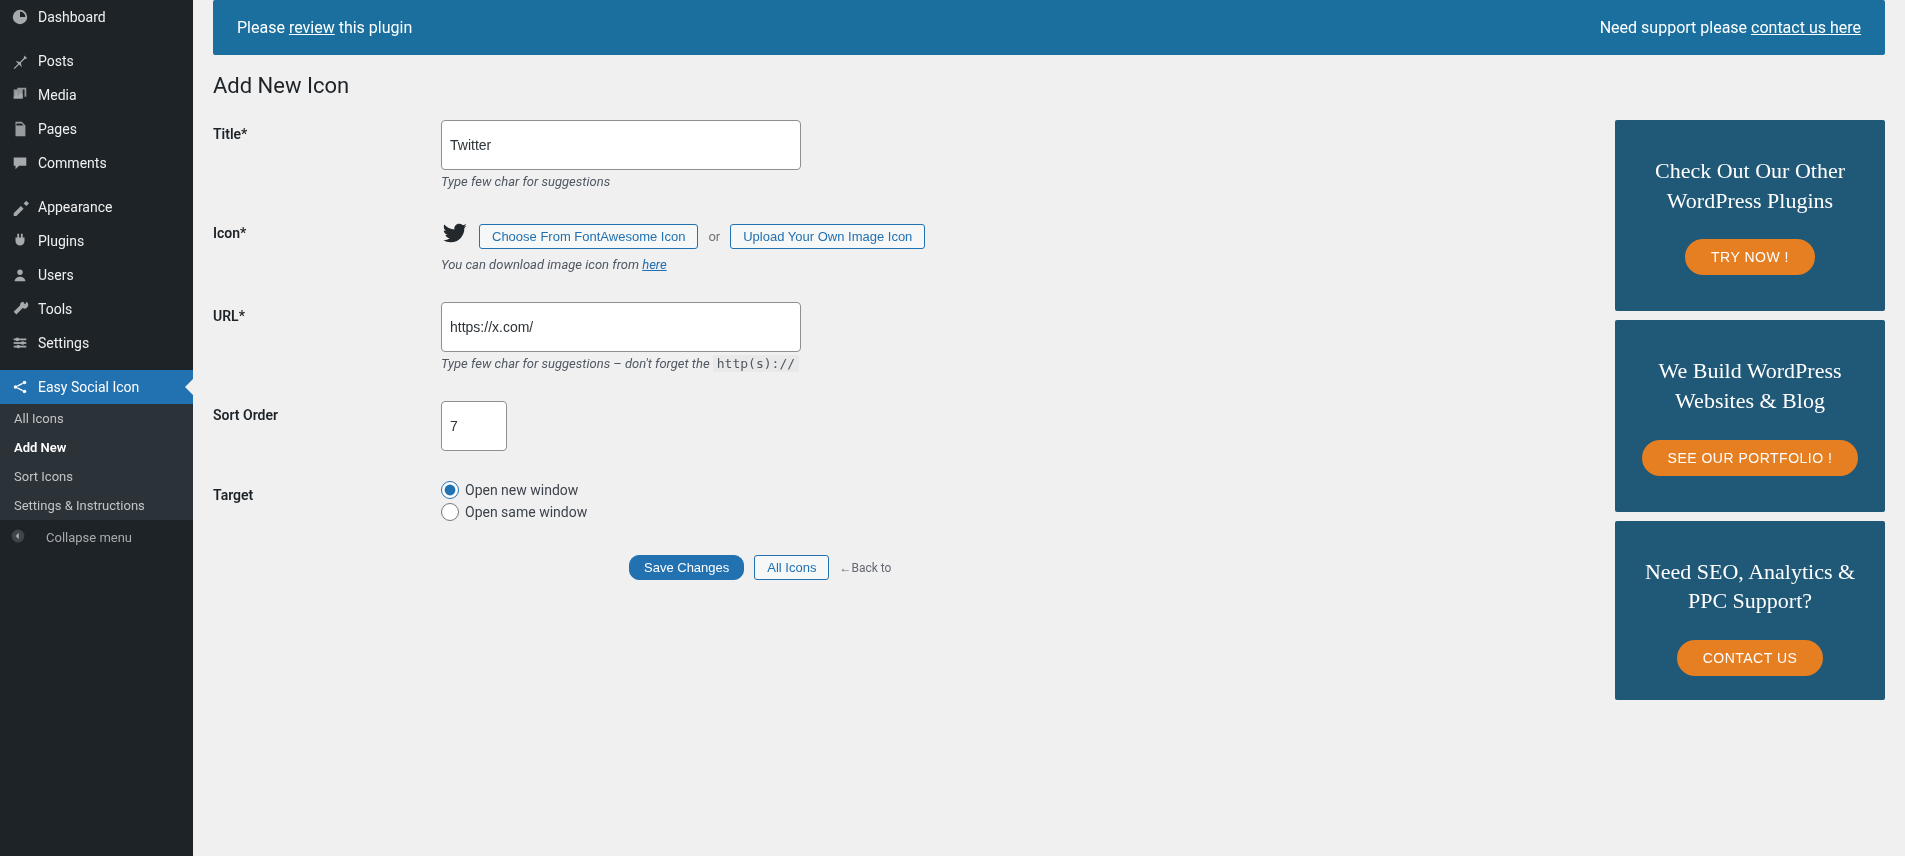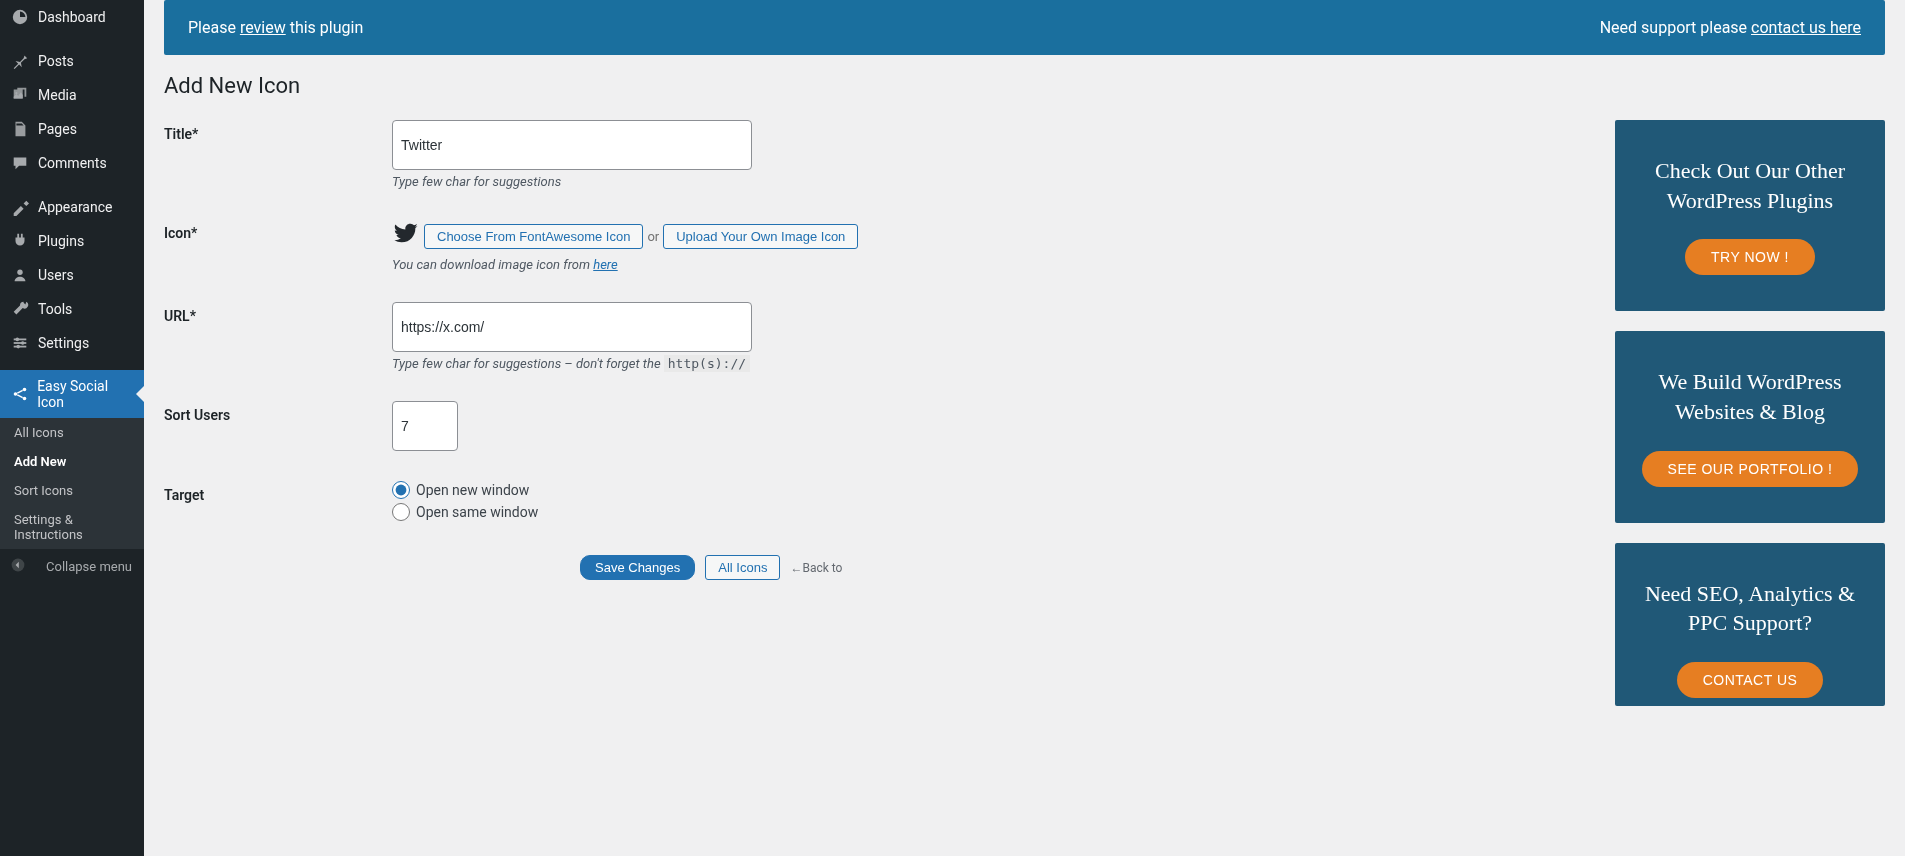--- a/index.html
+++ b/index.html
@@ -7,21 +7,21 @@
   font-family: -apple-system, BlinkMacSystemFont, "Segoe UI", Roboto, sans-serif;
   font-size: 13px;
   color: #3c434a;
   background: #f0f0f1;
   display: flex;
   min-height: 100vh;
 }
 
 
 .sidebar {
-  width: 144px;
+  width: 193px;
   background: #1d2327;
   color: #f0f0f1;
   flex-shrink: 0;
 }
 .menu-item {
   display: flex;
   align-items: center;
   padding: 8px 10px;
   color: #f0f0f1;
   cursor: pointer;
@@ -148,21 +148,21 @@
 }
 .btn-primary {
   background: #2271b1;
   border: 1px solid #2271b1;
   color: #fff;
   padding: 4px 14px;
   border-radius: 10px;
   cursor: pointer;
   font-size: 13px;
 }
-.icon-row { display: flex; align-items: center; gap: 4px; }
+.icon-row { display: flex; align-items: center; gap: 10px; }
 .twitter-preview { font-size: 26px; color: #23282d; }
 .or-text { font-size: 13px; color: #737373; }
 
 .radio-row { display: flex; align-items: center; gap: 6px; margin-bottom: 4px; }
 input[type="radio"] {
   width: 18px; height: 18px;
   accent-color: #2271b1;
 }
 .radio-label { font-size: 14px; }
 
@@ -171,21 +171,21 @@
   margin-left: 416px;
 }
 .back-to { font-size: 12px; color: #646970; }
 
 .ad-box {
   background: #205877;
   color: #fff;
   padding: 36px 20px;
   border-radius: 2px;
   text-align: center;
-  margin-bottom: 20px;
+  margin-bottom: 9px;
 }
 .ad-box h3 {
   font-family: Georgia, serif;
   font-weight: 400;
   font-size: 22px;
   line-height: 1.35;
   margin-bottom: 24px;
 }
 .ad-btn {
   background: #e67e22;
@@ -368,21 +368,21 @@
         <div class="form-label">URL*</div>
         <div class="form-field">
           <input type="text" class="input-wide" value="https://x.com/" style="">
           <div class="hint">
             <span>Type few char for suggestions – don't forget the </span><code>http(s)://</code>
           </div>
         </div>
       </div>
 
       <div class="form-row">
-        <div class="form-label">Sort Users</div>
+        <div class="form-label">Sort Order</div>
         <div class="form-field">
           <input type="text" class="input-small" value="7" style="">
         </div>
       </div>
 
       <div class="form-row">
         <div class="form-label">Target</div>
         <div class="form-field">
           <div class="radio-row">
             <input type="radio" name="target" checked="" style="">
@@ -405,20 +405,20 @@
 
     <aside class="ads-col">
       <div class="ad-box">
         <h3>Check Out Our Other WordPress Plugins</h3>
         <button class="ad-btn">TRY NOW !</button>
       </div>
       <div class="ad-box">
         <h3>We Build WordPress Websites &amp; Blog</h3>
         <button class="ad-btn">SEE OUR PORTFOLIO !</button>
       </div>
-      <div class="ad-box" style="padding-bottom:8px;">
+      <div class="ad-box" style="padding-bottom:24px;">
         <h3>Need SEO, Analytics &amp; PPC Support?</h3>
         <button class="ad-btn">CONTACT US</button>
       </div>
     </aside>
   </div>
 
 </main>
 
 </body></html>

